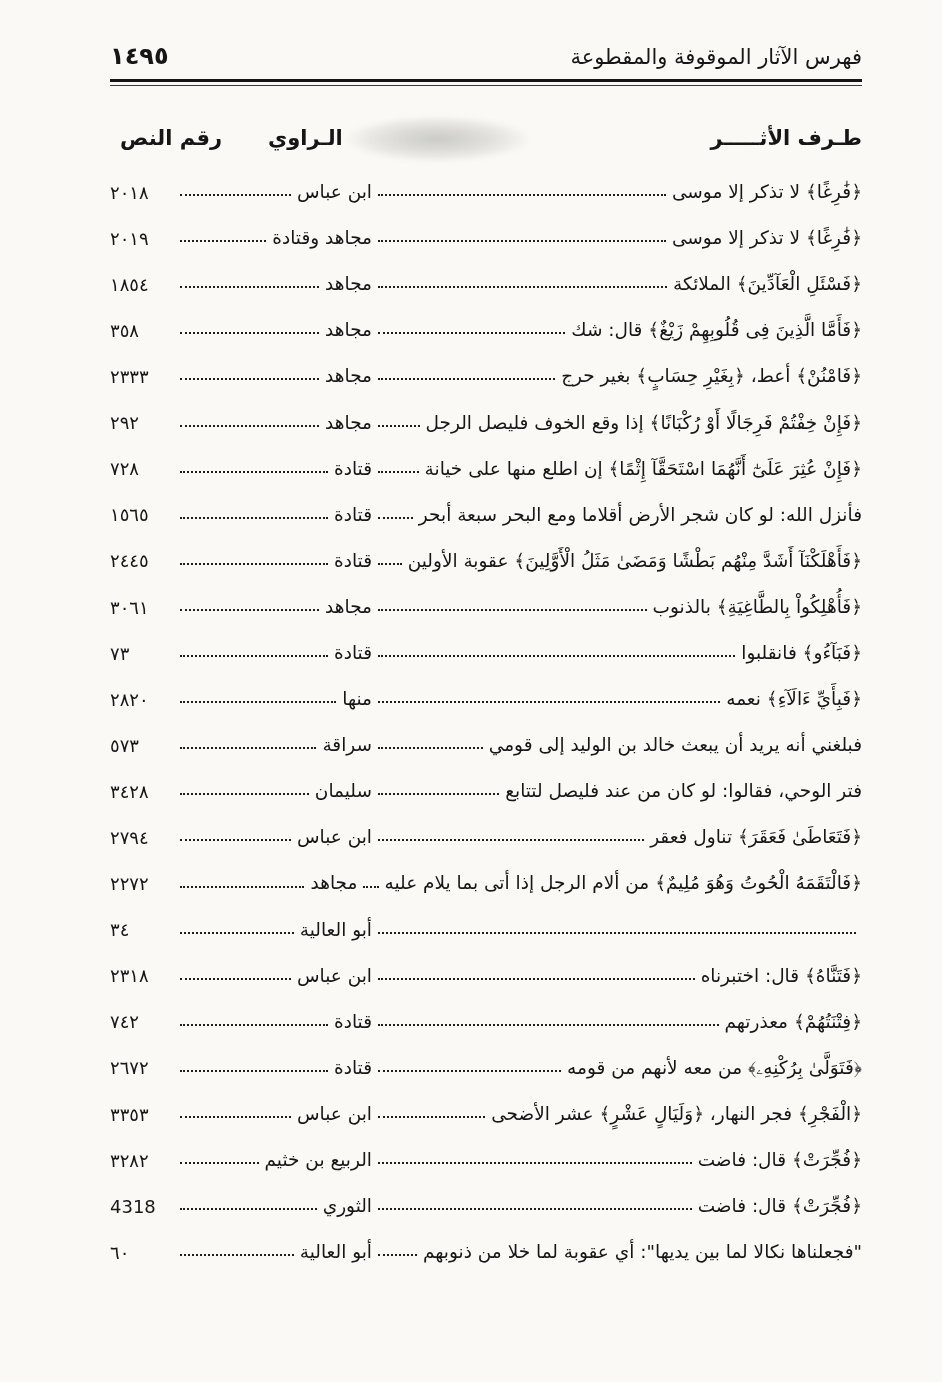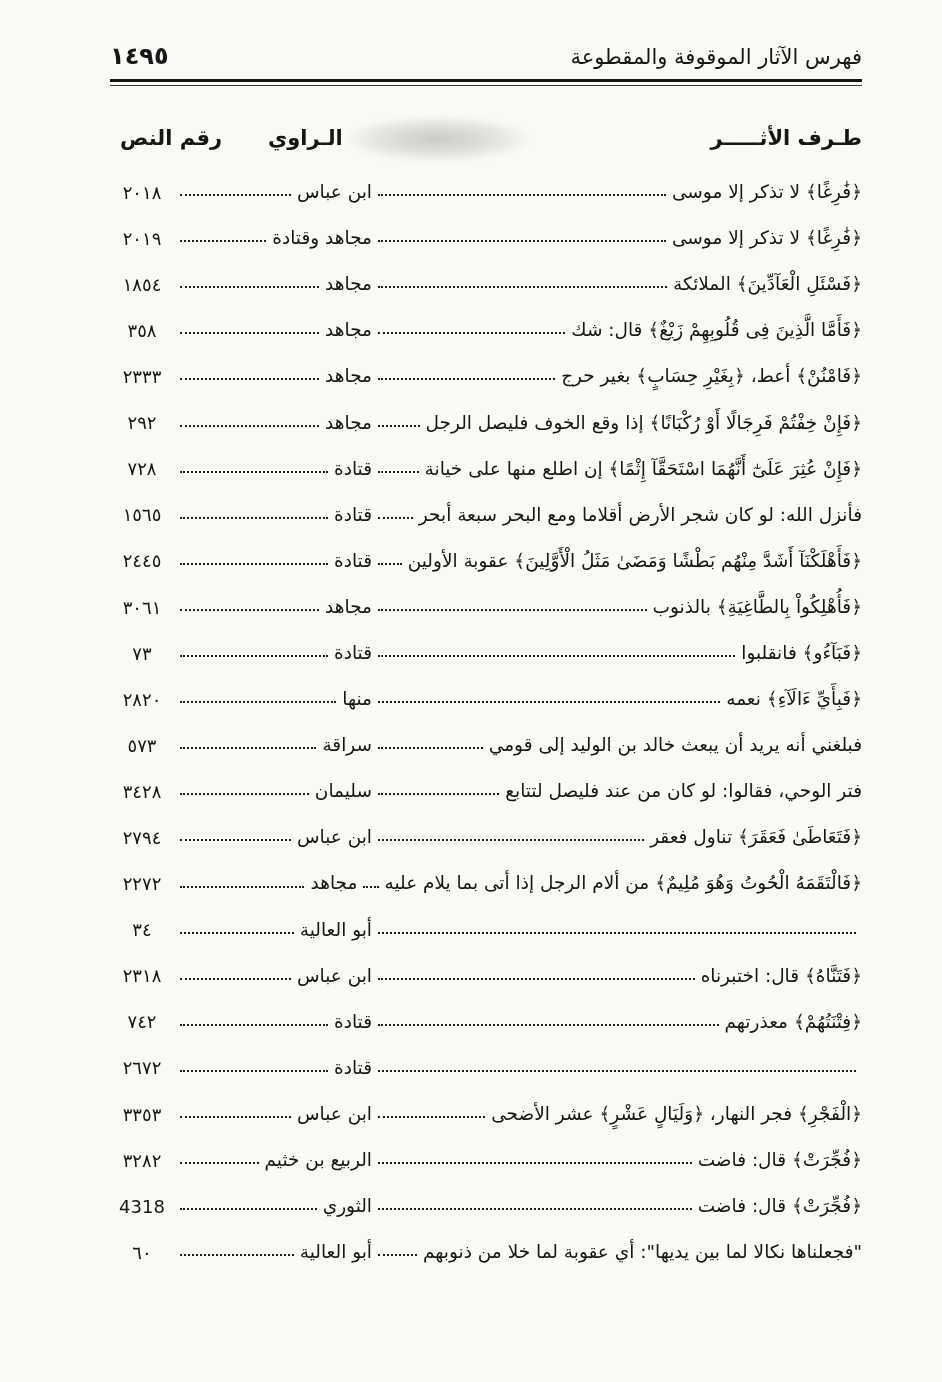--- a/index.html
+++ b/index.html
@@ -96,21 +96,21 @@
     flex: 1 1 8px;
     min-width: 8px;
     height: 0;
     align-self: flex-end;
     margin: 0 6px 8px 6px;
     border-bottom: 2.5px dotted #1d1d1d;
   }
   .num {
     flex: 0 0 64px;
     width: 64px;
-    text-align: center;
+    text-align: left;
     white-space: nowrap;
     font-size: 18px;
   }
 </style>
 </head>
 <body>
 
 <div class="page">
 
   <div class="topbar">
@@ -312,20 +312,21 @@
     <span class="entry">﴿فِتْنَتُهُمْ﴾ معذرتهم</span>
     <span class="lead"></span>
     <span class="tail">
       <span class="narr">قتادة</span>
       <span class="lead2"></span>
       <span class="num">٧٤٢</span>
     </span>
   </div>
 
   <div class="row">
+    <span class="entry">﴿فَتَوَلَّىٰ بِرُكْنِهِۦ﴾ من معه لأنهم من قومه</span>
     <span class="lead"></span>
     <span class="tail">
       <span class="narr">قتادة</span>
       <span class="lead2"></span>
       <span class="num">٢٦٧٢</span>
     </span>
   </div>
 
   <div class="row">
     <span class="entry">﴿الْفَجْرِ﴾ فجر النهار، ﴿وَلَيَالٍ عَشْرٍ﴾ عشر الأضحى</span>

